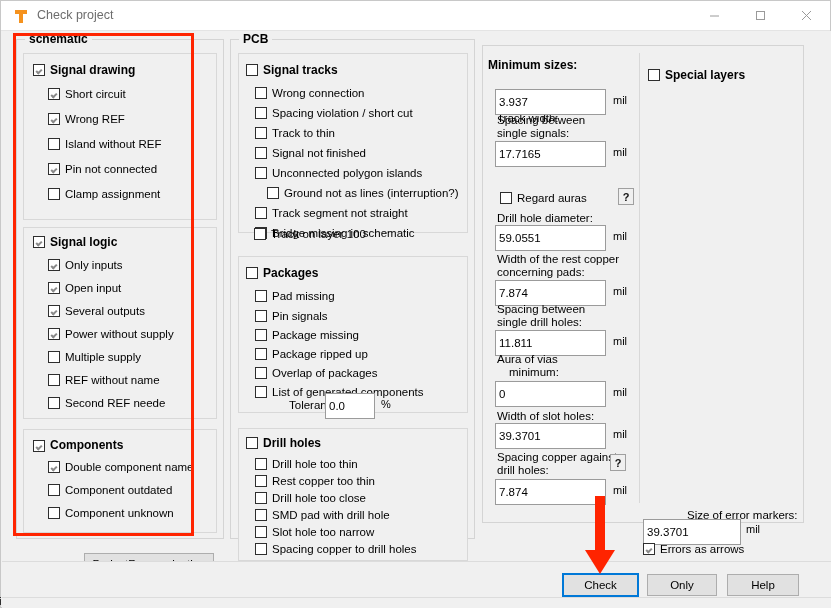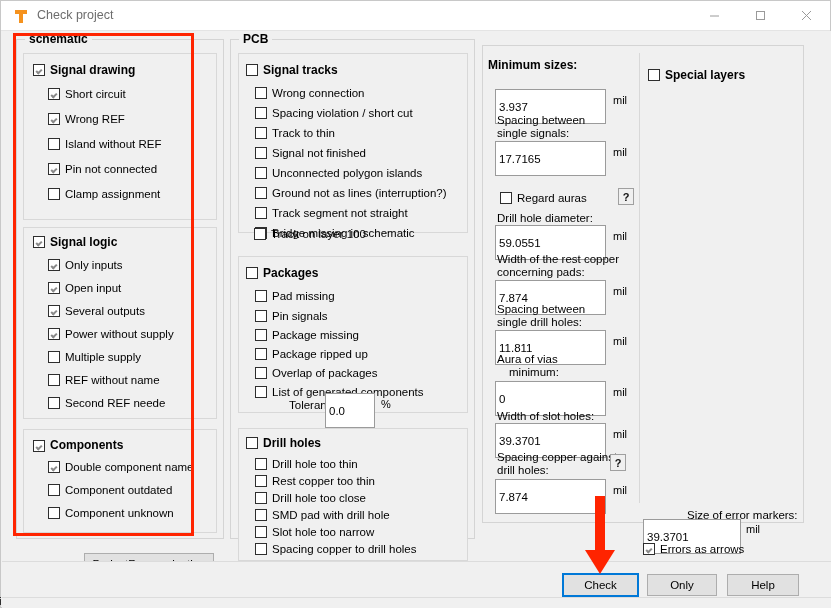--- a/index.html
+++ b/index.html
@@ -99,21 +99,21 @@
   }
   .cb .lbl{font-size:11.5px;line-height:13px;}
   .cb.bold .lbl{font-weight:bold;font-size:12px;}
 
   
   .field{
     position:absolute;
     background:#ffffff;
     border:1px solid #9b9b9b;
     box-sizing:border-box;
-    height:35px;
+    height:26px;
     font-size:11.5px;
     padding:1px 3px;
     display:flex;align-items:center;
     color:#000;
     overflow:hidden;
     white-space:nowrap;
   }
   .unit{position:absolute;font-size:11px;}
   .flabel{position:absolute;font-size:11.5px;white-space:nowrap;line-height:12px;}
 
@@ -317,21 +317,21 @@
         <span class="lbl">Track to thin</span>
       </div>
       <div class="cb" style="left:16px;top:91px;">
         <span class="box"></span>
         <span class="lbl">Signal not finished</span>
       </div>
       <div class="cb" style="left:16px;top:111px;">
         <span class="box"></span>
         <span class="lbl">Unconnected polygon islands</span>
       </div>
-      <div class="cb" style="left:16px;top:131px;">
+      <div class="cb" style="left:28px;top:131px;">
         <span class="box"></span>
         <span class="lbl">Ground not as lines (interruption?)</span>
       </div>
       <div class="cb" style="left:16px;top:151px;">
         <span class="box"></span>
         <span class="lbl">Track segment not straight</span>
       </div>
       <div class="cb" style="left:16px;top:171px;">
         <span class="box"></span>
         <span class="lbl">Bridge missing in schematic</span>

